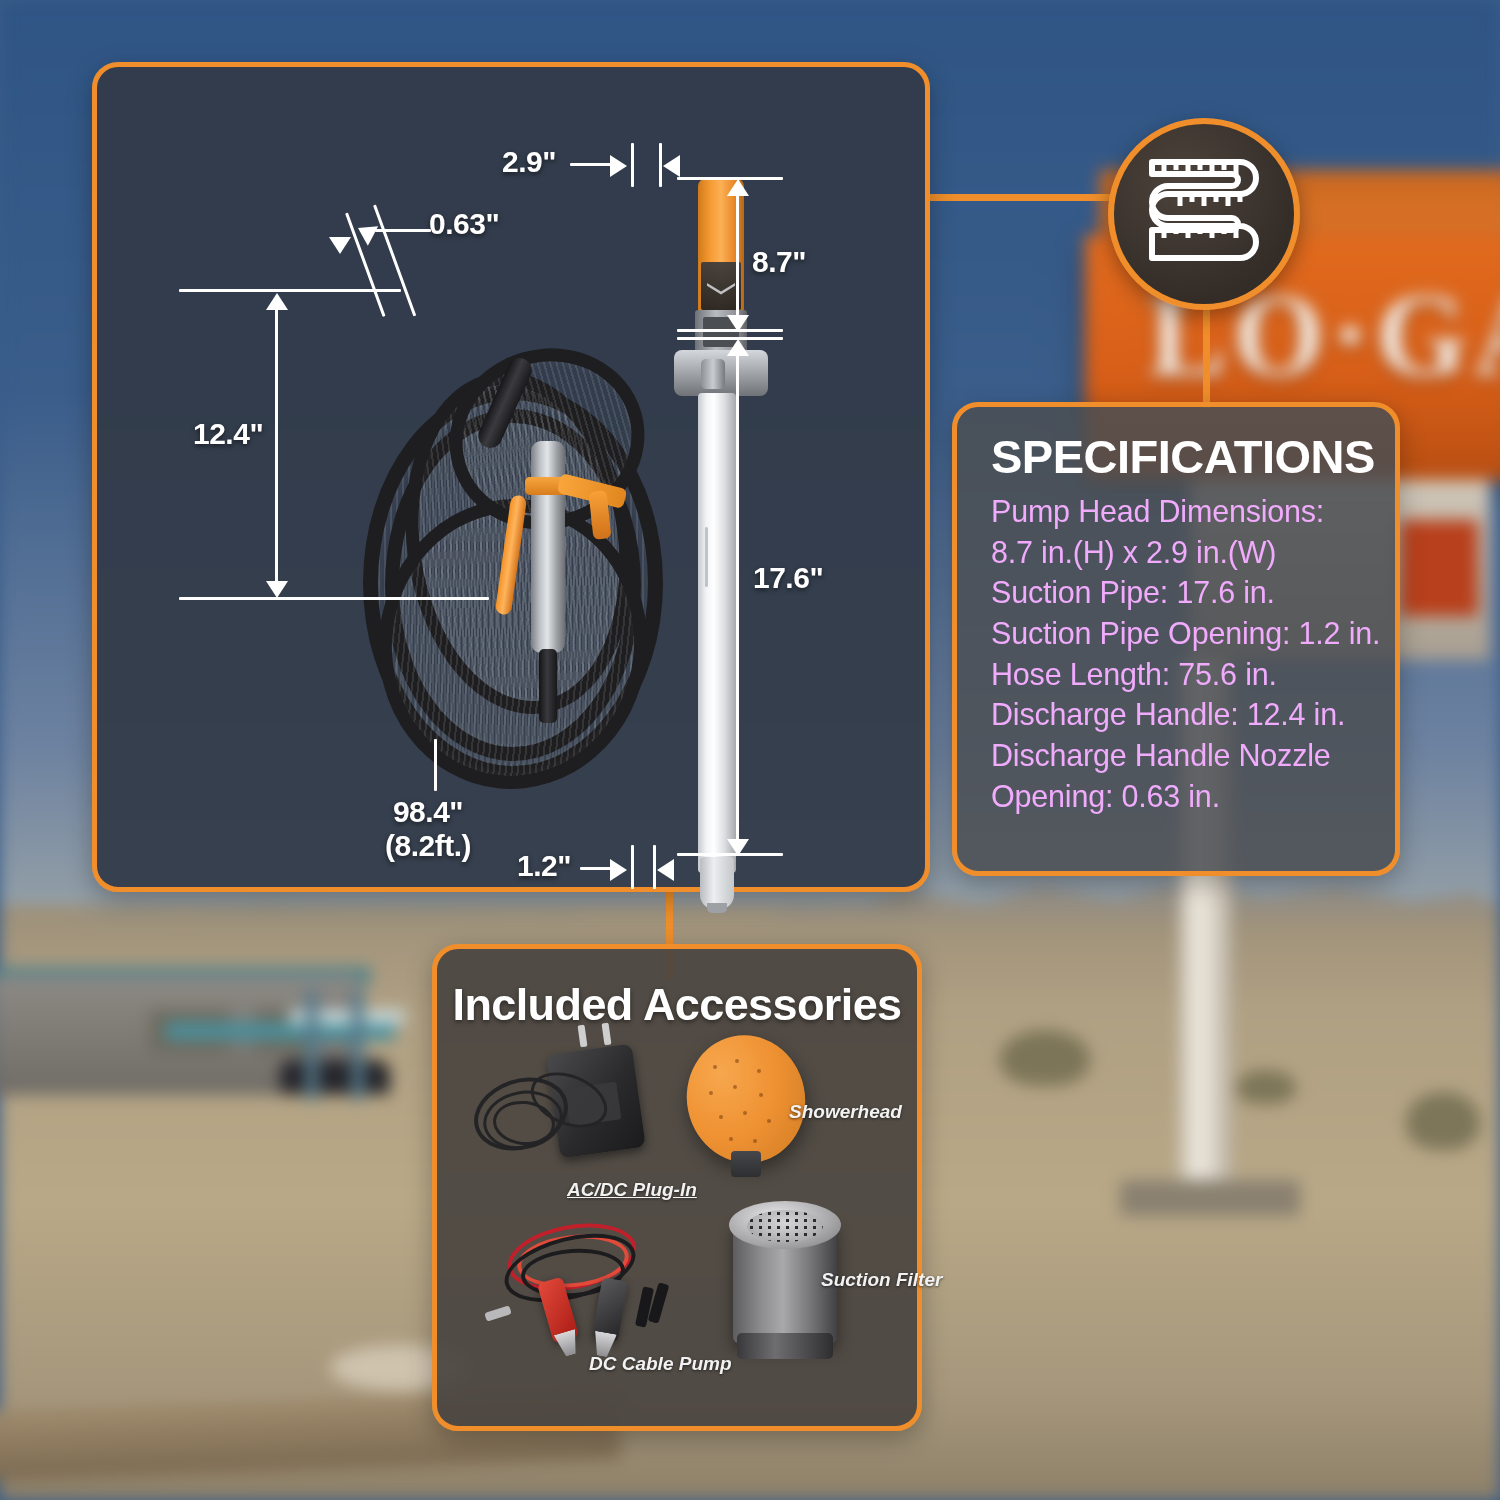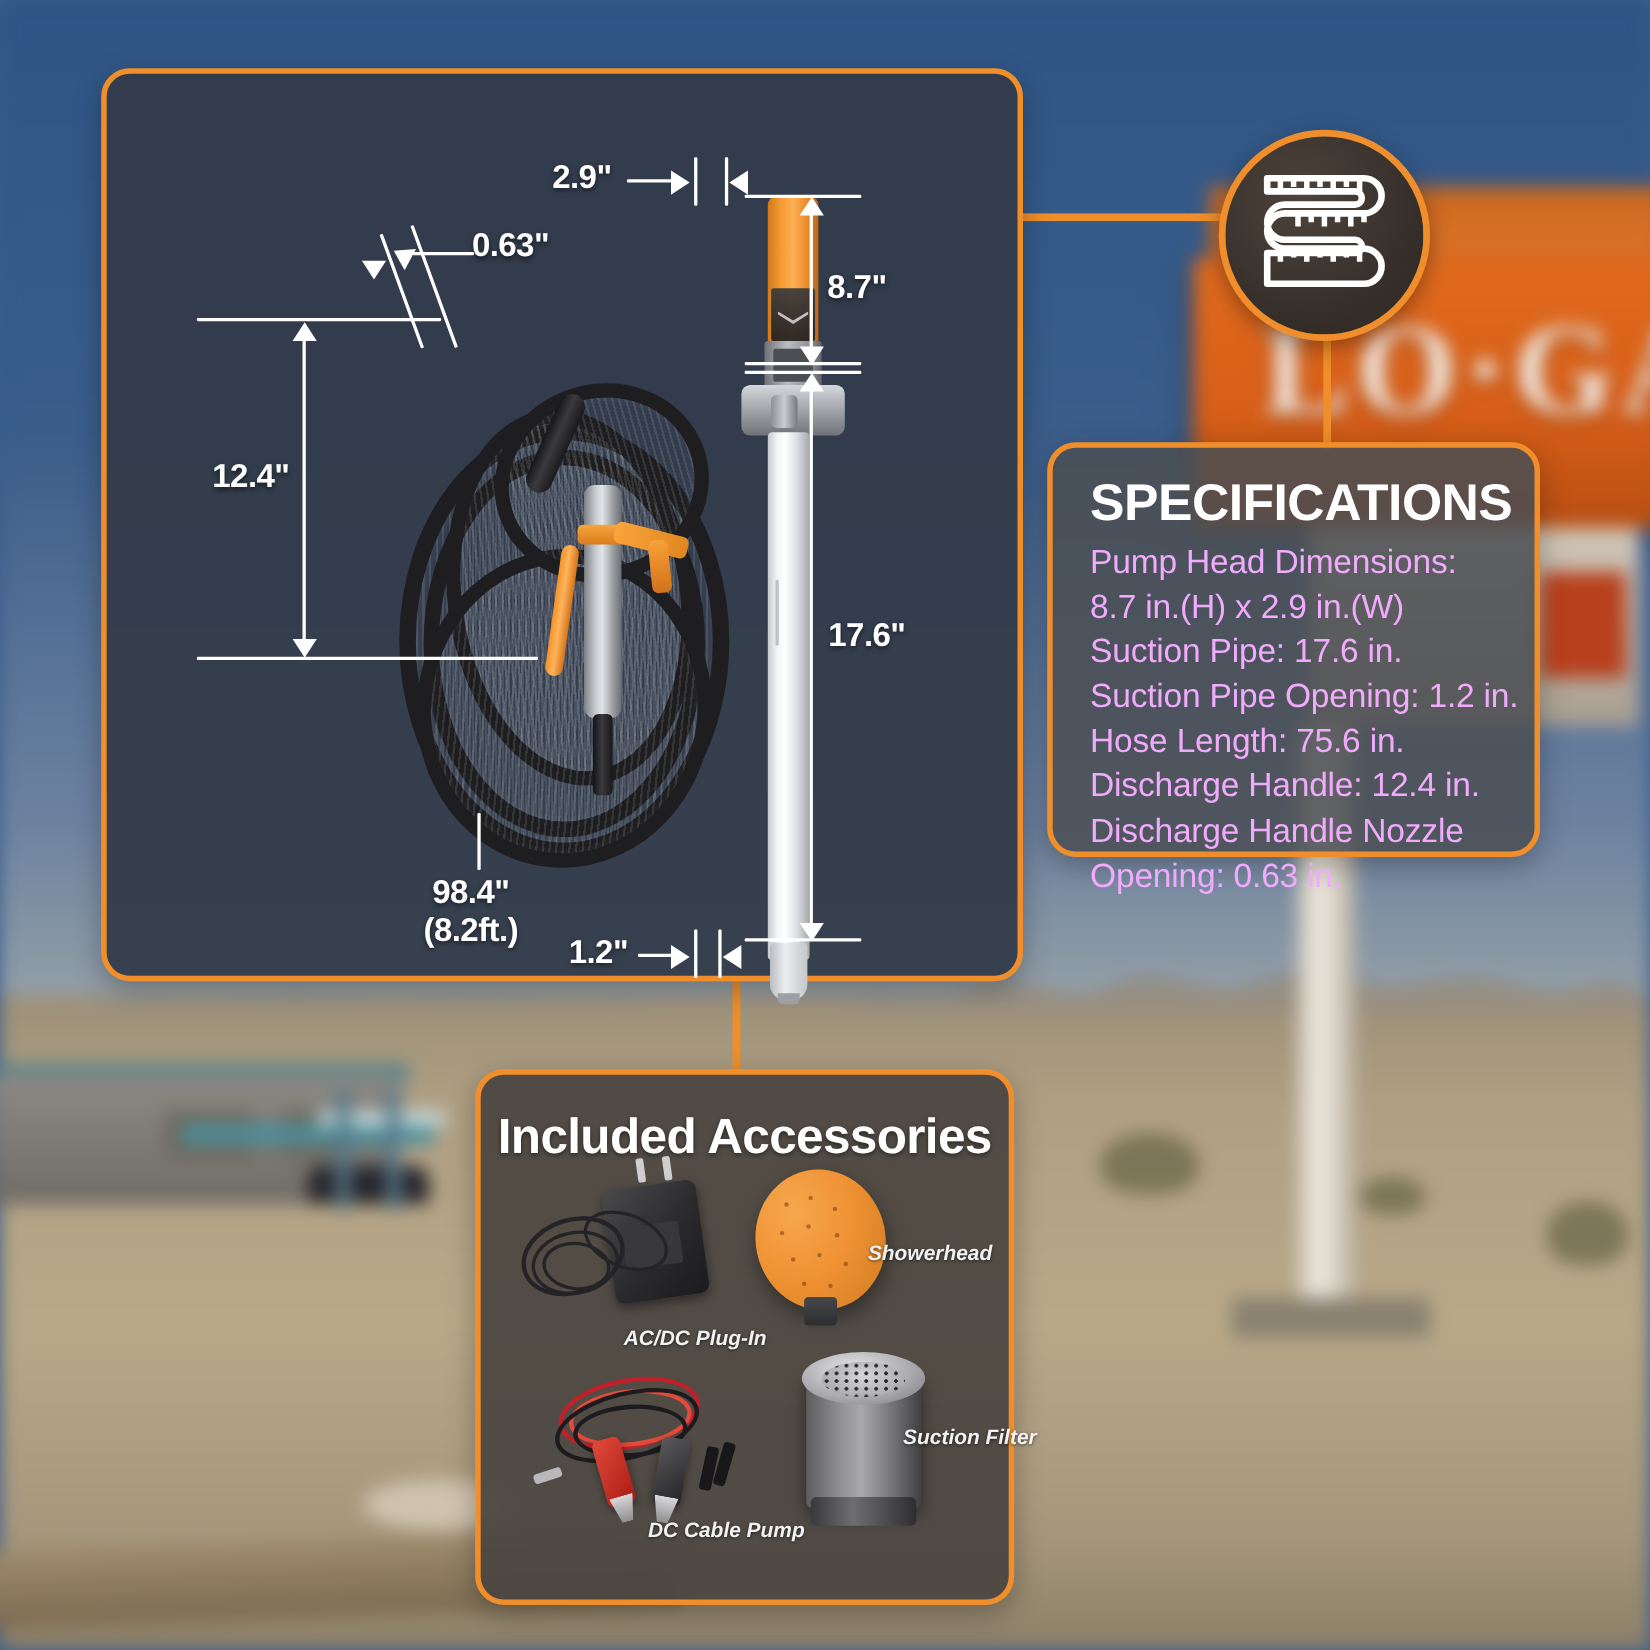--- a/index.html
+++ b/index.html
@@ -123,26 +123,26 @@
     position:absolute;
     border:5px solid #ef8e2a;
     border-radius:26px;
     box-shadow:0 8px 26px rgba(0,0,0,.28);
   }
   #main-panel {
     left:92px; top:62px; width:838px; height:830px;
     background:rgba(50,58,72,.94);
   }
   #spec-panel {
-    left:952px; top:402px; width:448px; height:377px;
+    left:952px; top:402px; width:448px; height:474px;
     background:rgba(74,78,83,.86);
     padding:26px 44px 10px 34px;
   }
   #acc-panel {
-    left:432px; top:972px; width:490px; height:487px;
+    left:432px; top:944px; width:490px; height:487px;
     background:rgba(74,69,65,.93);
     padding:18px 0 0 0;
   }
 
   
   .connector { position:absolute; background:#ef8e2a; }
   #conn-badge-h   { left:925px;  top:194px;  width:185px; height:7px; }
   #conn-badge-v   { left:1203px; top:300px;  width:7px;   height:108px; }
   #conn-acc-v     { left:666px;  top:886px;  width:7px;   height:92px; }
 
@@ -173,21 +173,21 @@
     text-align:center; letter-spacing:-0.6px;
     text-shadow:0 2px 5px rgba(0,0,0,.5);
     margin:12px 0 4px 0;
   }
   .acc-label {
     position:absolute; font-style:italic; font-weight:bold;
     font-size:19px; color:#f2f2f2;
     text-shadow:0 1px 3px rgba(0,0,0,.6);
     white-space:nowrap;
   }
-  #lbl-adapter { left:130px; top:230px; }
+  #lbl-adapter { left:130px; top:230px;text-decoration:underline; }
   #lbl-shower  { left:352px; top:152px; }
   #lbl-clips   { left:152px; top:404px; }
   #lbl-filter  { left:384px; top:300px;margin-top:20px; }
 
   
   .acc-art { position:absolute; }
   
   #art-adapter { left:38px; top:90px; width:190px; height:140px; }
   .adapter-body {
     position:absolute; left:78px; top:10px; width:86px; height:104px;

